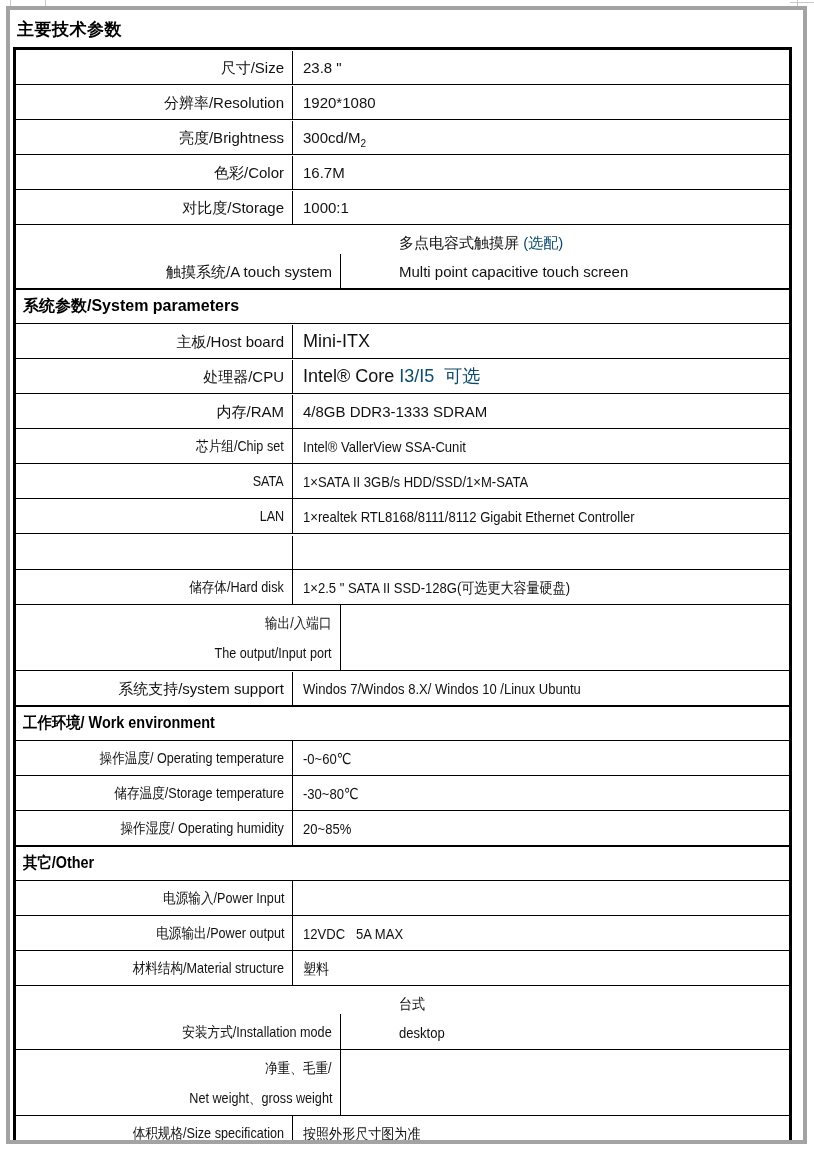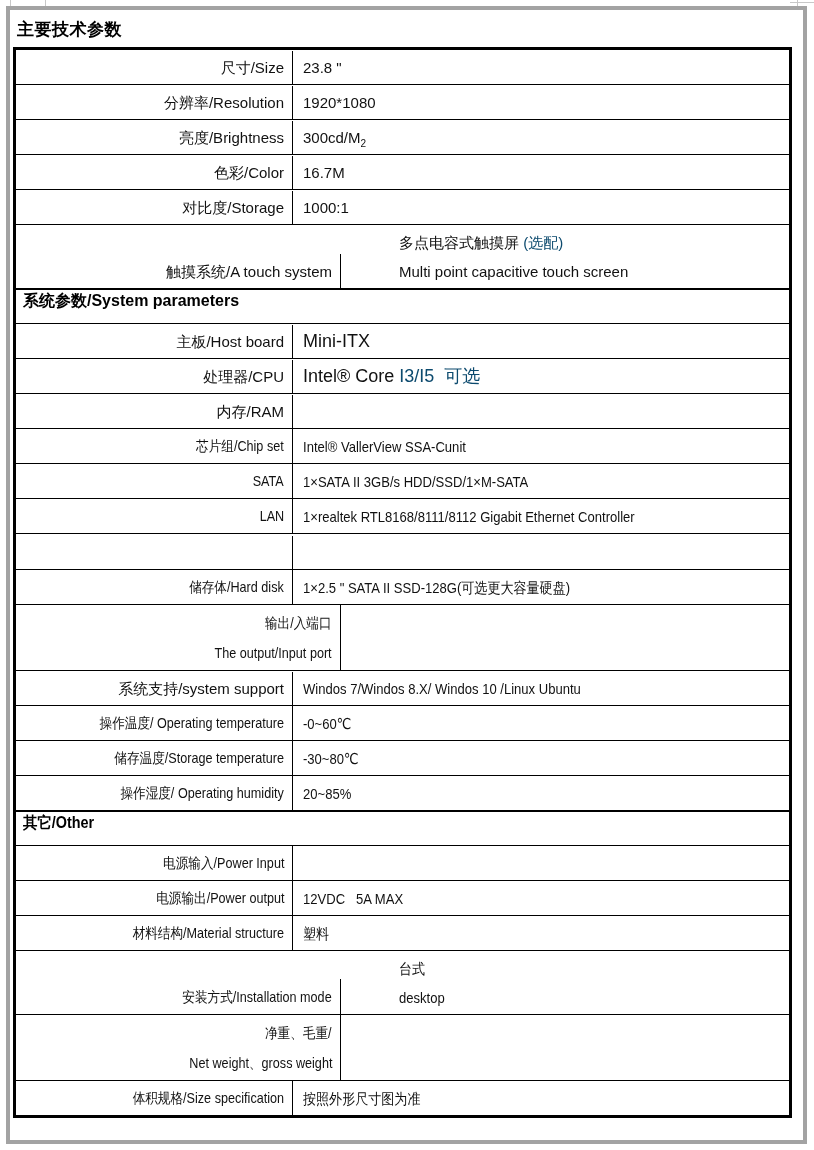--- a/index.html
+++ b/index.html
@@ -15,21 +15,21 @@
   }
   .title{
     font-size:17px;font-weight:bold;line-height:20px;
     margin:10px 0 7px 4px;letter-spacing:0.5px;color:#000;
   }
   .spec-table{border:3px solid #000;margin-right:8px;background:#fff;}
   .spec-table > :first-child{border-top:none;}
   .row{display:flex;align-items:flex-end;border-top:1px solid #000;min-height:34px;padding-left:43px;}
   .row.empty{min-height:35px;}
   .section-header{
-    border-top:2px solid #000;min-height:31px;display:flex;
+    border-top:2px solid #000;min-height:31px;display:flex;align-items:center;
     font-weight:bold;font-size:16px;padding:1px 0 1px 7px;color:#000;
   }
   .cond-h{display:inline-block;transform:scaleX(0.9);transform-origin:0 50%;white-space:pre;}
   .cell{padding:2px 8px;display:flex;flex-direction:column;justify-content:center;}
   .row.top .cell{justify-content:flex-start;padding-top:3px;margin-left:48px;}
   .label{width:217px;flex:none;border-right:1px solid #000;}
   .value{flex:1;padding-left:10px;}
   .line{min-height:29px;line-height:29px;font-size:15px;}
   .label .line{text-align:right;}
   .value .line{text-align:left;}
@@ -116,20 +116,23 @@
           <div class="line"><span>处理器/CPU</span></div>
         </div>
         <div class="cell value small">
           <div class="line"><span>Intel® Core </span><span class="red">I3/I5  可选</span></div>
         </div>
       </div>
       <div class="row">
         <div class="cell label">
           <div class="line"><span>内存/RAM</span></div>
         </div>
+        <div class="cell value">
+          <div class="line"><span>4/8GB DDR3-1333 SDRAM</span></div>
+        </div>
       </div>
       <div class="row">
         <div class="cell label cond">
           <div class="line"><span>芯片组/Chip set</span></div>
         </div>
         <div class="cell value cond">
           <div class="line"><span>Intel® VallerView SSA-Cunit</span></div>
         </div>
       </div>
       <div class="row">
@@ -170,20 +173,23 @@
           <div class="line"><span>The output/Input port</span></div>
         </div>
       </div>
       <div class="row">
         <div class="cell label">
           <div class="line"><span>系统支持/system support</span></div>
         </div>
         <div class="cell value cond">
           <div class="line"><span>Windos 7/Windos 8.X/ Windos 10 /Linux Ubuntu</span></div>
         </div>
+      </div>
+      <div class="section-header">
+        <span class="cond-h">工作环境/ Work environment</span>
       </div>
       <div class="row">
         <div class="cell label cond">
           <div class="line"><span>操作温度/ Operating temperature</span></div>
         </div>
         <div class="cell value cond">
           <div class="line"><span>-0~60℃</span></div>
         </div>
       </div>
       <div class="row">

